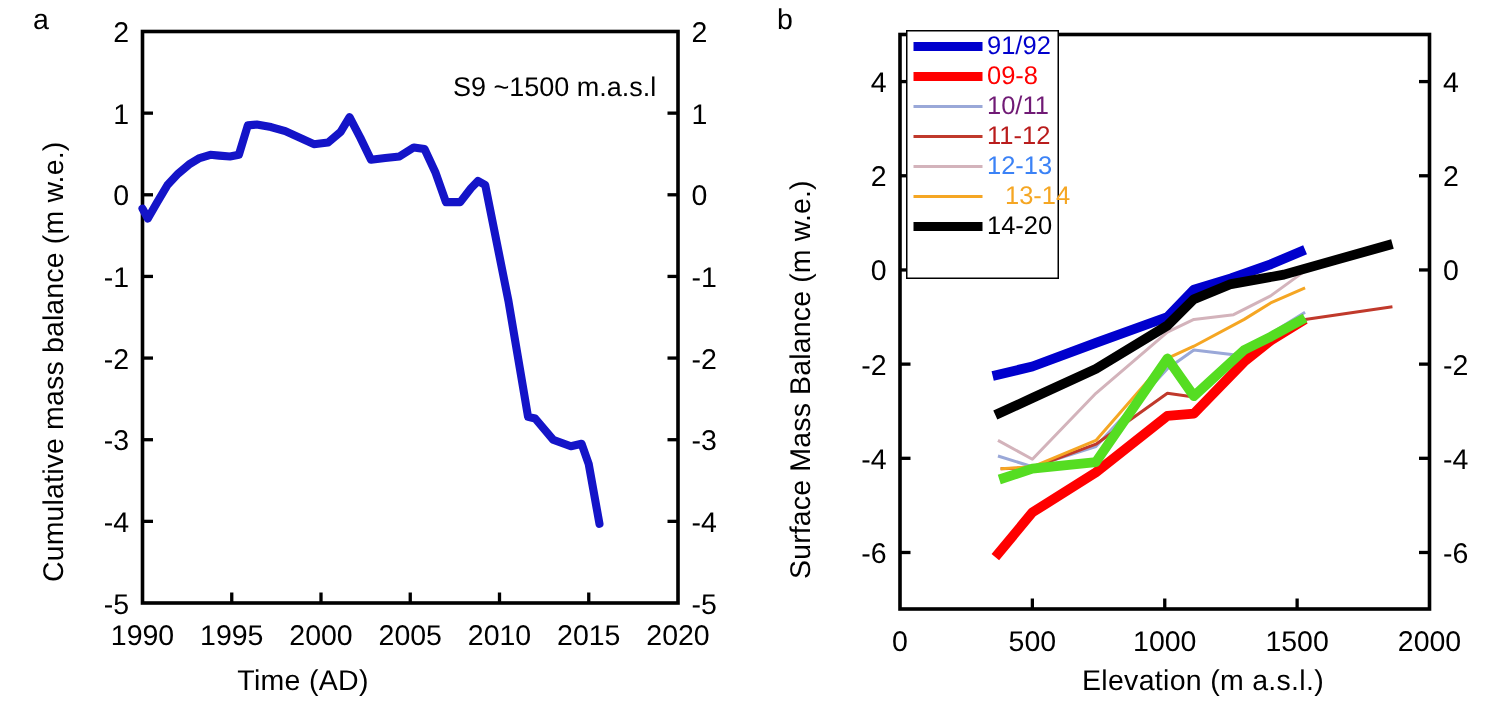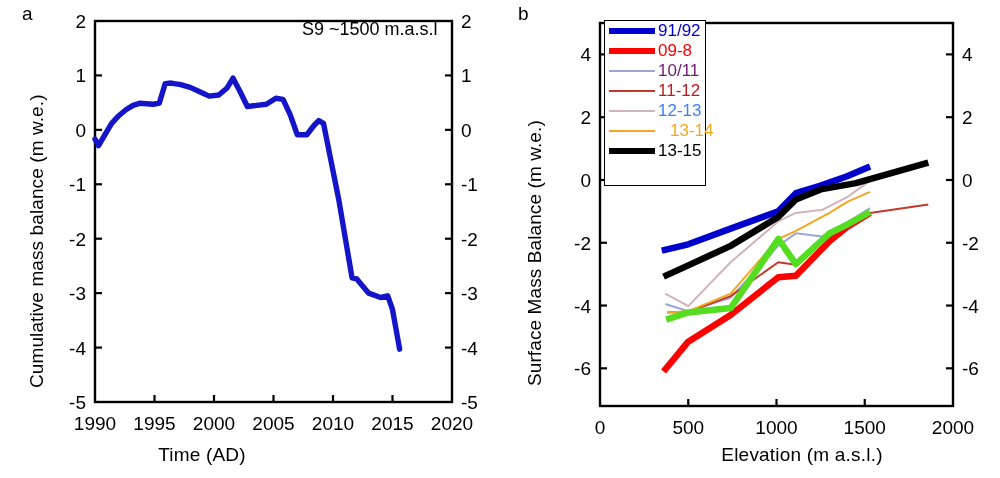--- a/index.html
+++ b/index.html
@@ -66,21 +66,21 @@
     letter-spacing: 0.1px;
   }
   #panel-a .axis-title-y { left: 26px; top: 388px; }
   #panel-b .axis-title-y { left: 24px; top: 386px; }
 
   .annot-text {
     position: absolute;
     font-size: 18px;
     white-space: nowrap;
   }
-  #panel-a .annot-text { left: 302px; top: 19px; }
+  #panel-a .annot-text { left: 302px; top: 48px; }
 
   text.tick {
     font-family: "Liberation Sans", sans-serif;
     font-size: 19px;
     fill: #000;
   }
   .legend-box {
     position: absolute;
     left: 104px;
     top: 20px;
@@ -264,18 +264,18 @@
         <div class="legend-row">
           <span class="legend-swatch">
             <i style="background: rgb(245, 166, 35); height: 2px;"></i>
           </span>
           <span class="legend-label" style="color: rgb(245, 166, 35); margin-left: 12px;">13-14</span>
         </div>
         <div class="legend-row">
           <span class="legend-swatch">
             <i style="background: rgb(0, 0, 0); height: 6px;"></i>
           </span>
-          <span class="legend-label" style="color: rgb(0, 0, 0);">13-15</span>
+          <span class="legend-label" style="color: rgb(0, 0, 0);">14-20</span>
         </div>
       </div>
   </div>
 
 </div>
 
 </body></html>

